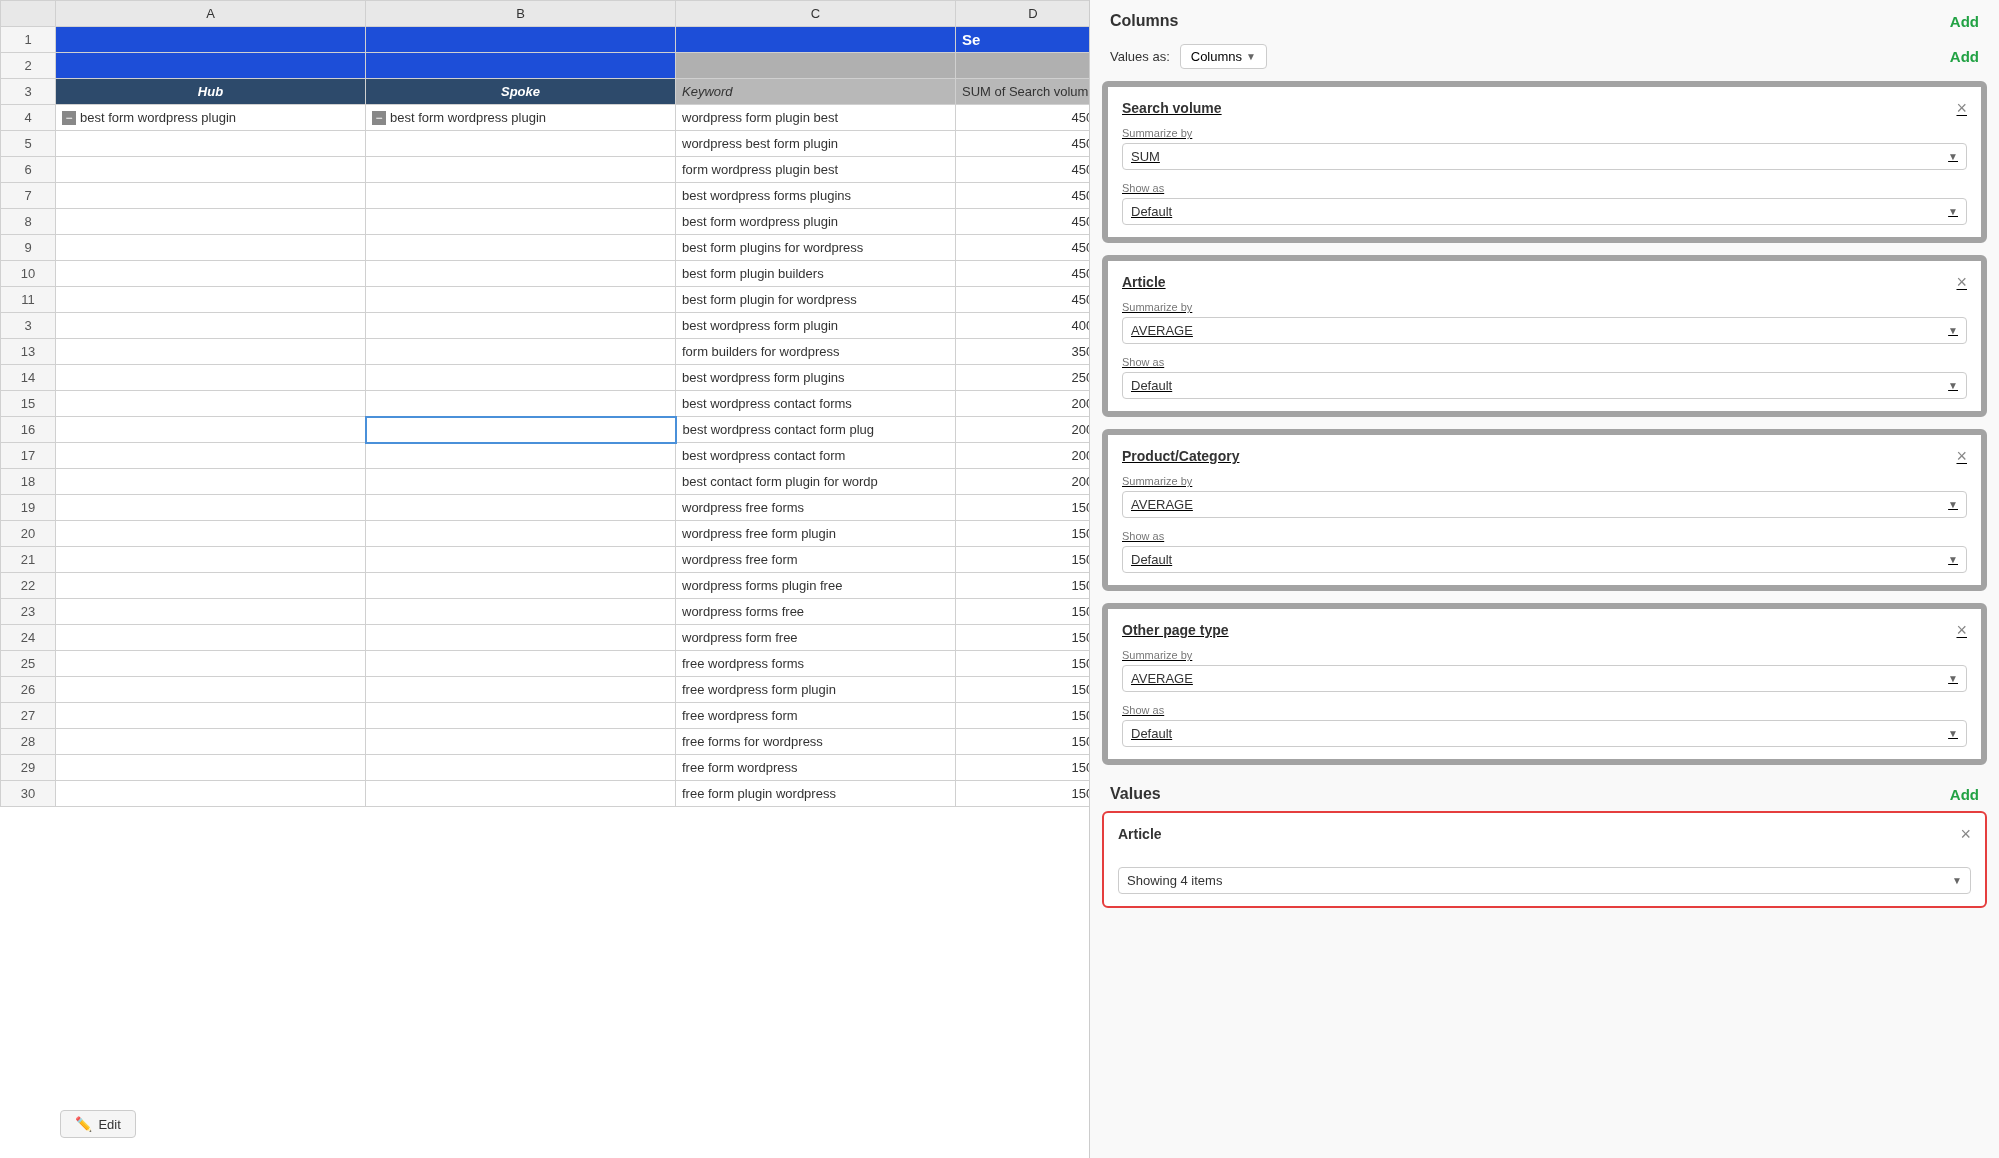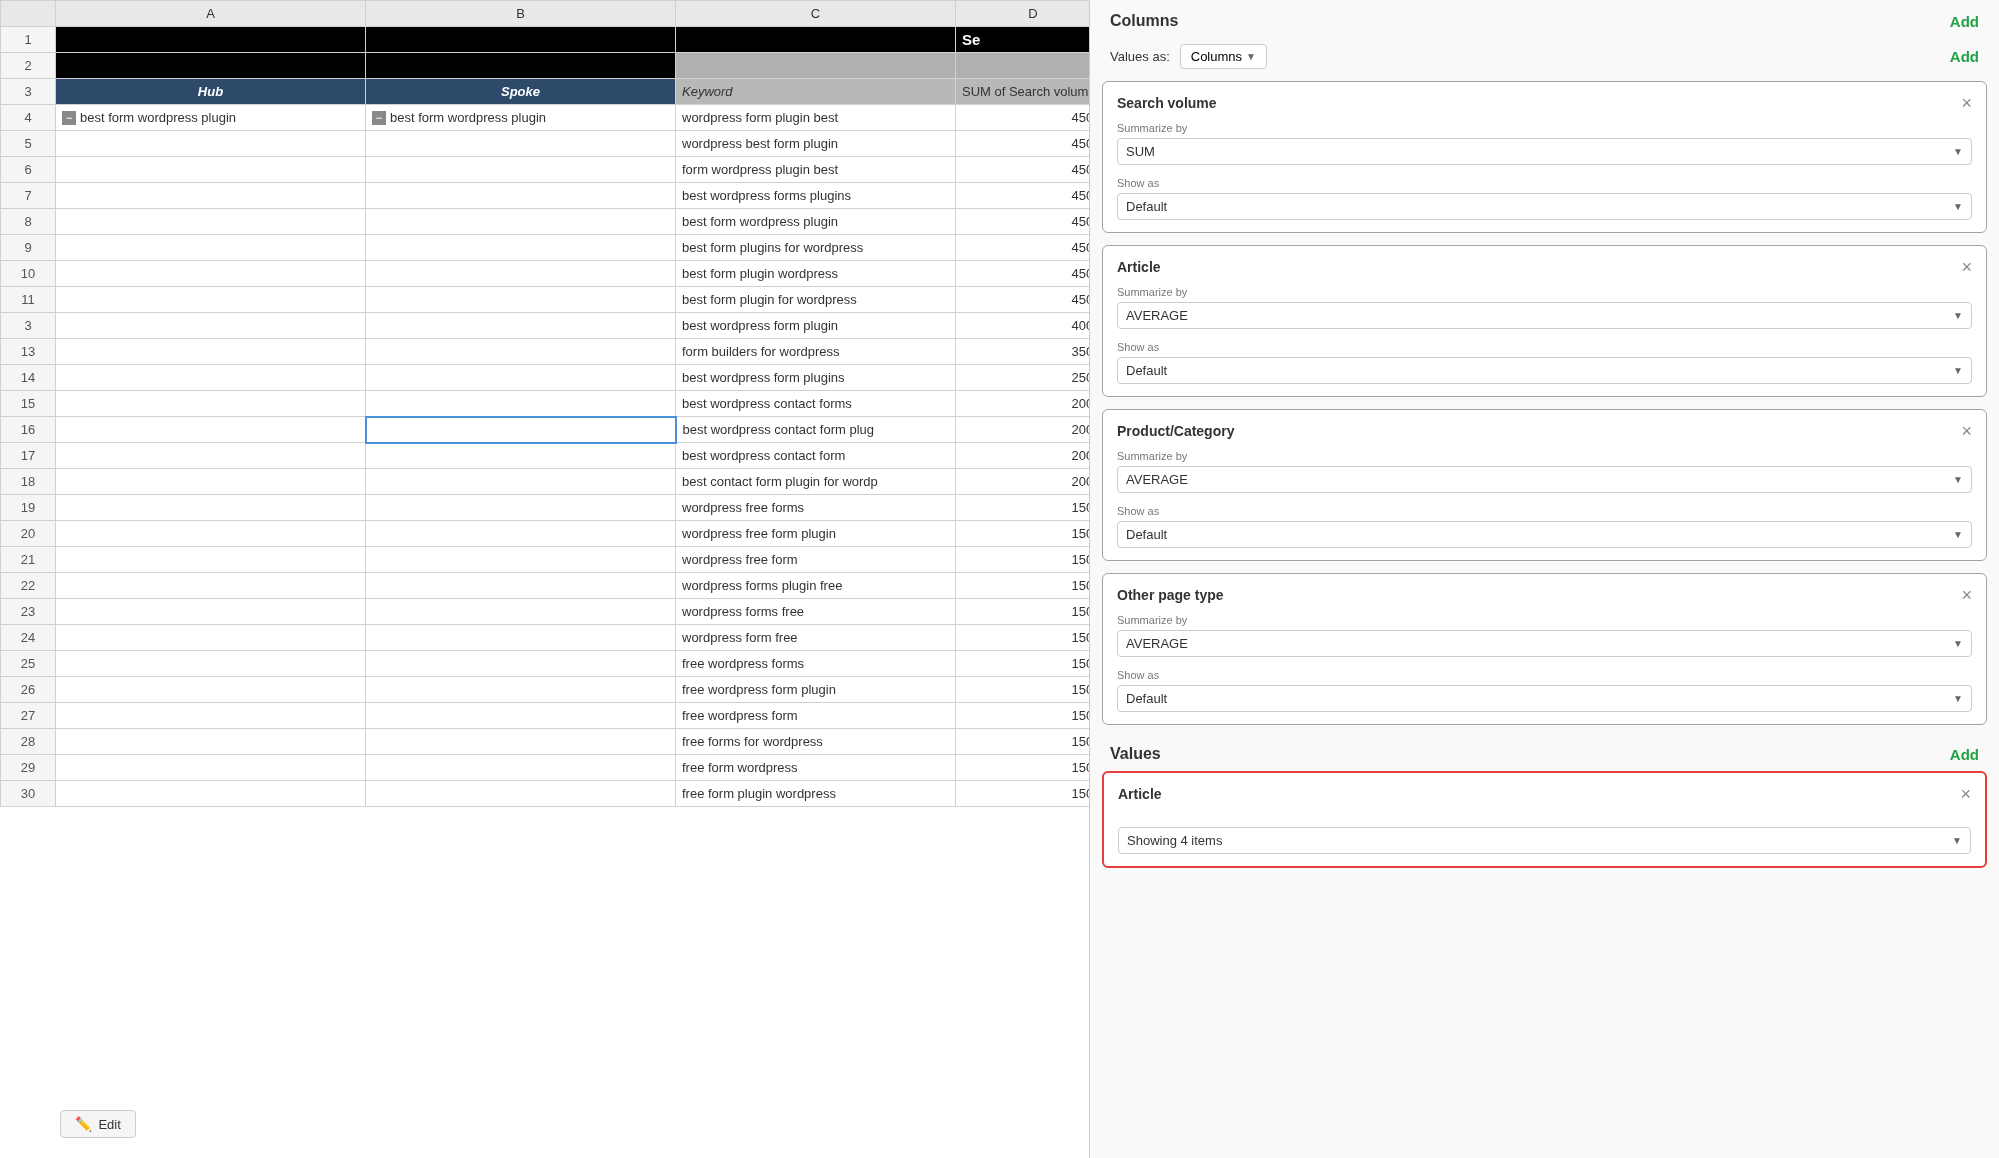--- a/index.html
+++ b/index.html
@@ -60,21 +60,21 @@
       text-align: center;
       font-weight: 400;
       font-size: 13px;
       color: #333;
       border: 1px solid #d0d0d0;
       height: 24px;
     }
 
     
     .header-dark {
-      background: #000000;
+      background: #1d4ed8;
       color: #fff;
     }
 
     
     .header-row3-hub {
       background: #2d4a6b;
       color: #fff;
       font-style: italic;
       font-weight: bold;
       text-align: center;
@@ -192,24 +192,25 @@
       color: #22a244;
       font-size: 15px;
       font-weight: 600;
       cursor: pointer;
       margin-left: auto;
     }
 
     
     .config-section {
       background: #fff;
-      border: 1px solid #a3a3a3;
+      border: 6px solid #a3a3a3;
       border-radius: 6px;
       margin: 0 12px 12px 12px;
       padding: 12px 14px;
+      text-decoration: underline;
     }
     .config-section-header {
       display: flex;
       align-items: center;
       justify-content: space-between;
       margin-bottom: 10px;
     }
     .config-section-title {
       font-size: 14px;
       font-weight: 600;
@@ -407,21 +408,21 @@
             <td class="row-num">9</td>
             <td class="hub-cell data-cell"></td>
             <td class="data-cell"></td>
             <td class="data-cell">best form plugins for wordpress</td>
             <td class="data-cell-num">450.0</td>
           </tr>
           <tr>
             <td class="row-num">10</td>
             <td class="hub-cell data-cell"></td>
             <td class="data-cell"></td>
-            <td class="data-cell">best form plugin wordpress</td>
+            <td class="data-cell">best form plugin builders</td>
             <td class="data-cell-num">450.0</td>
           </tr>
           <tr>
             <td class="row-num">11</td>
             <td class="hub-cell data-cell"></td>
             <td class="data-cell"></td>
             <td class="data-cell">best form plugin for wordpress</td>
             <td class="data-cell-num">450.0</td>
           </tr>
           <tr>

